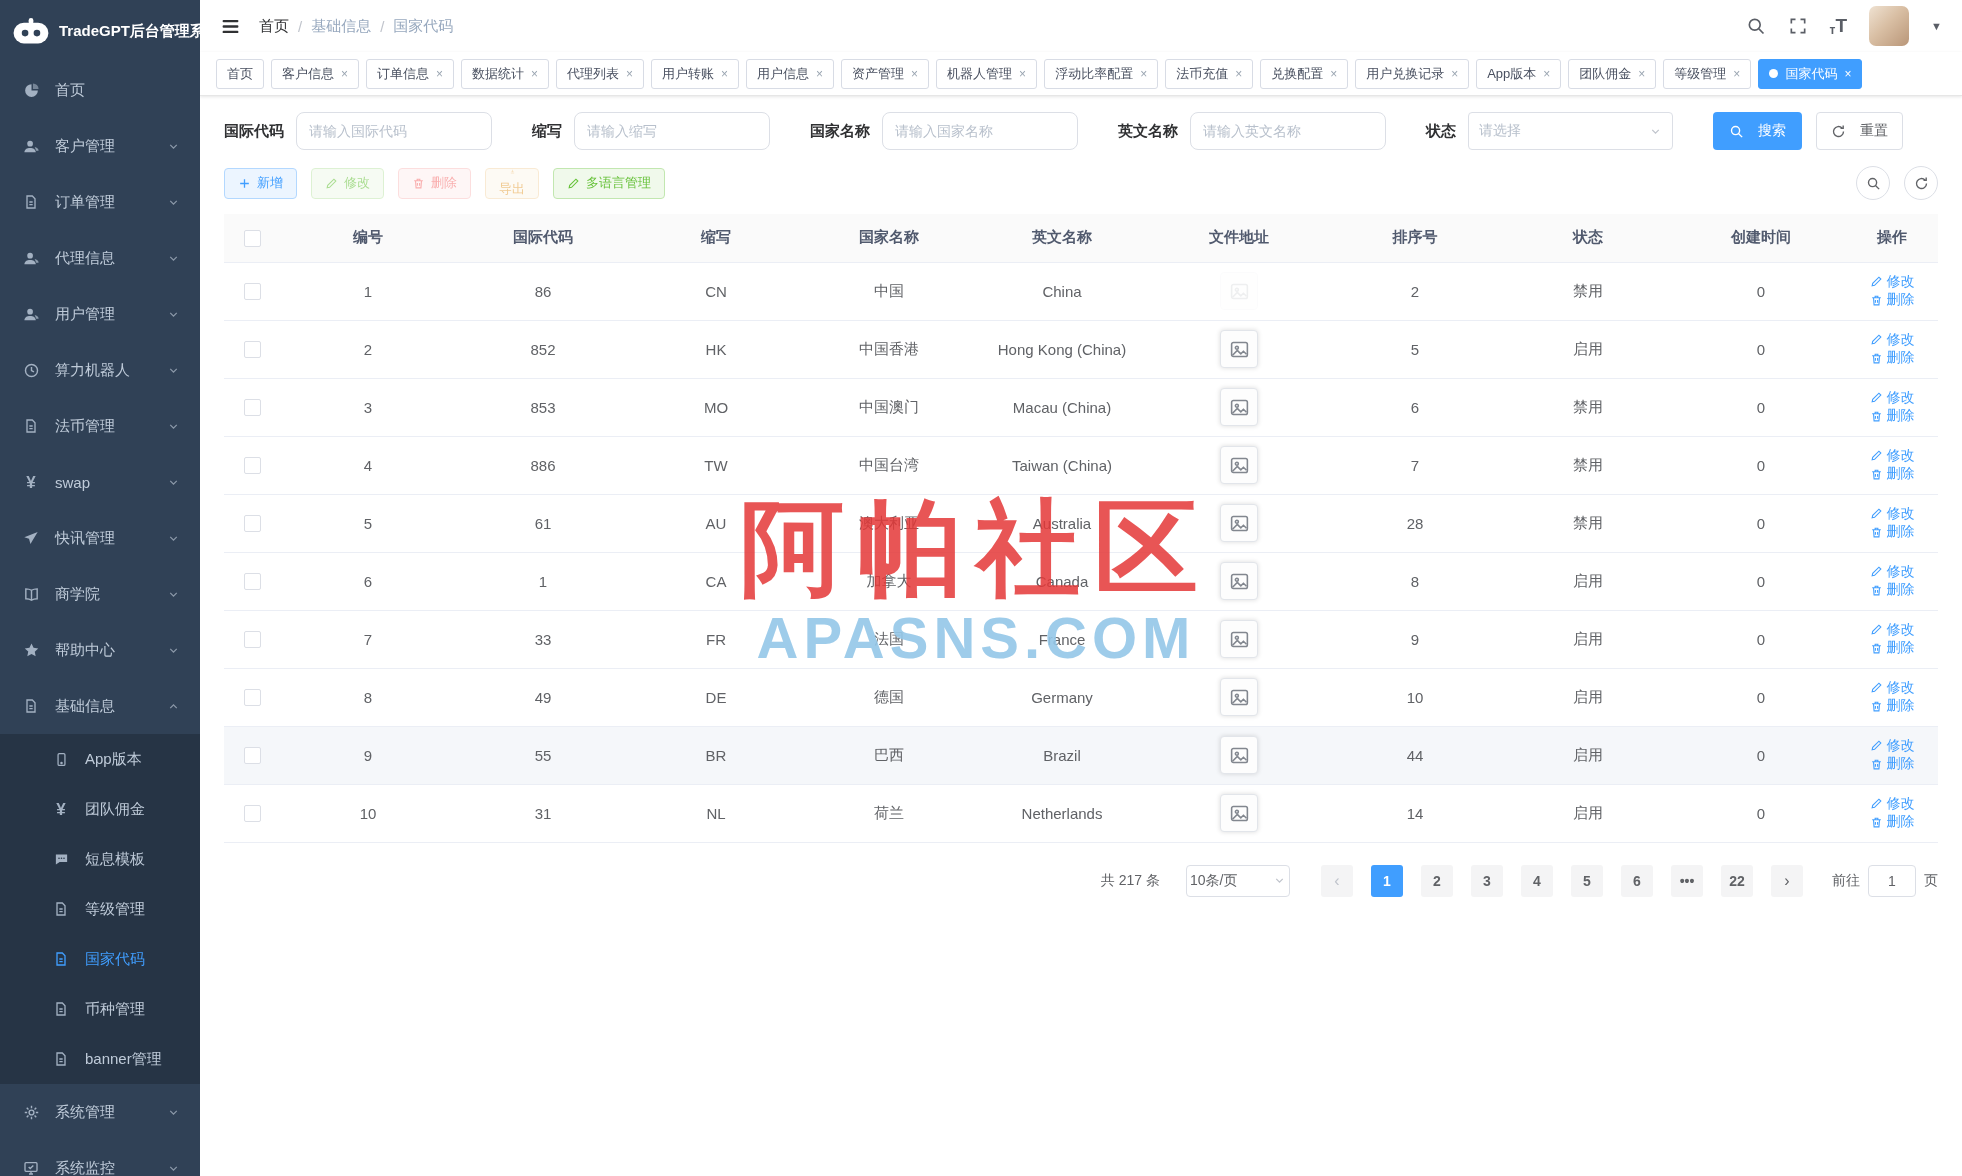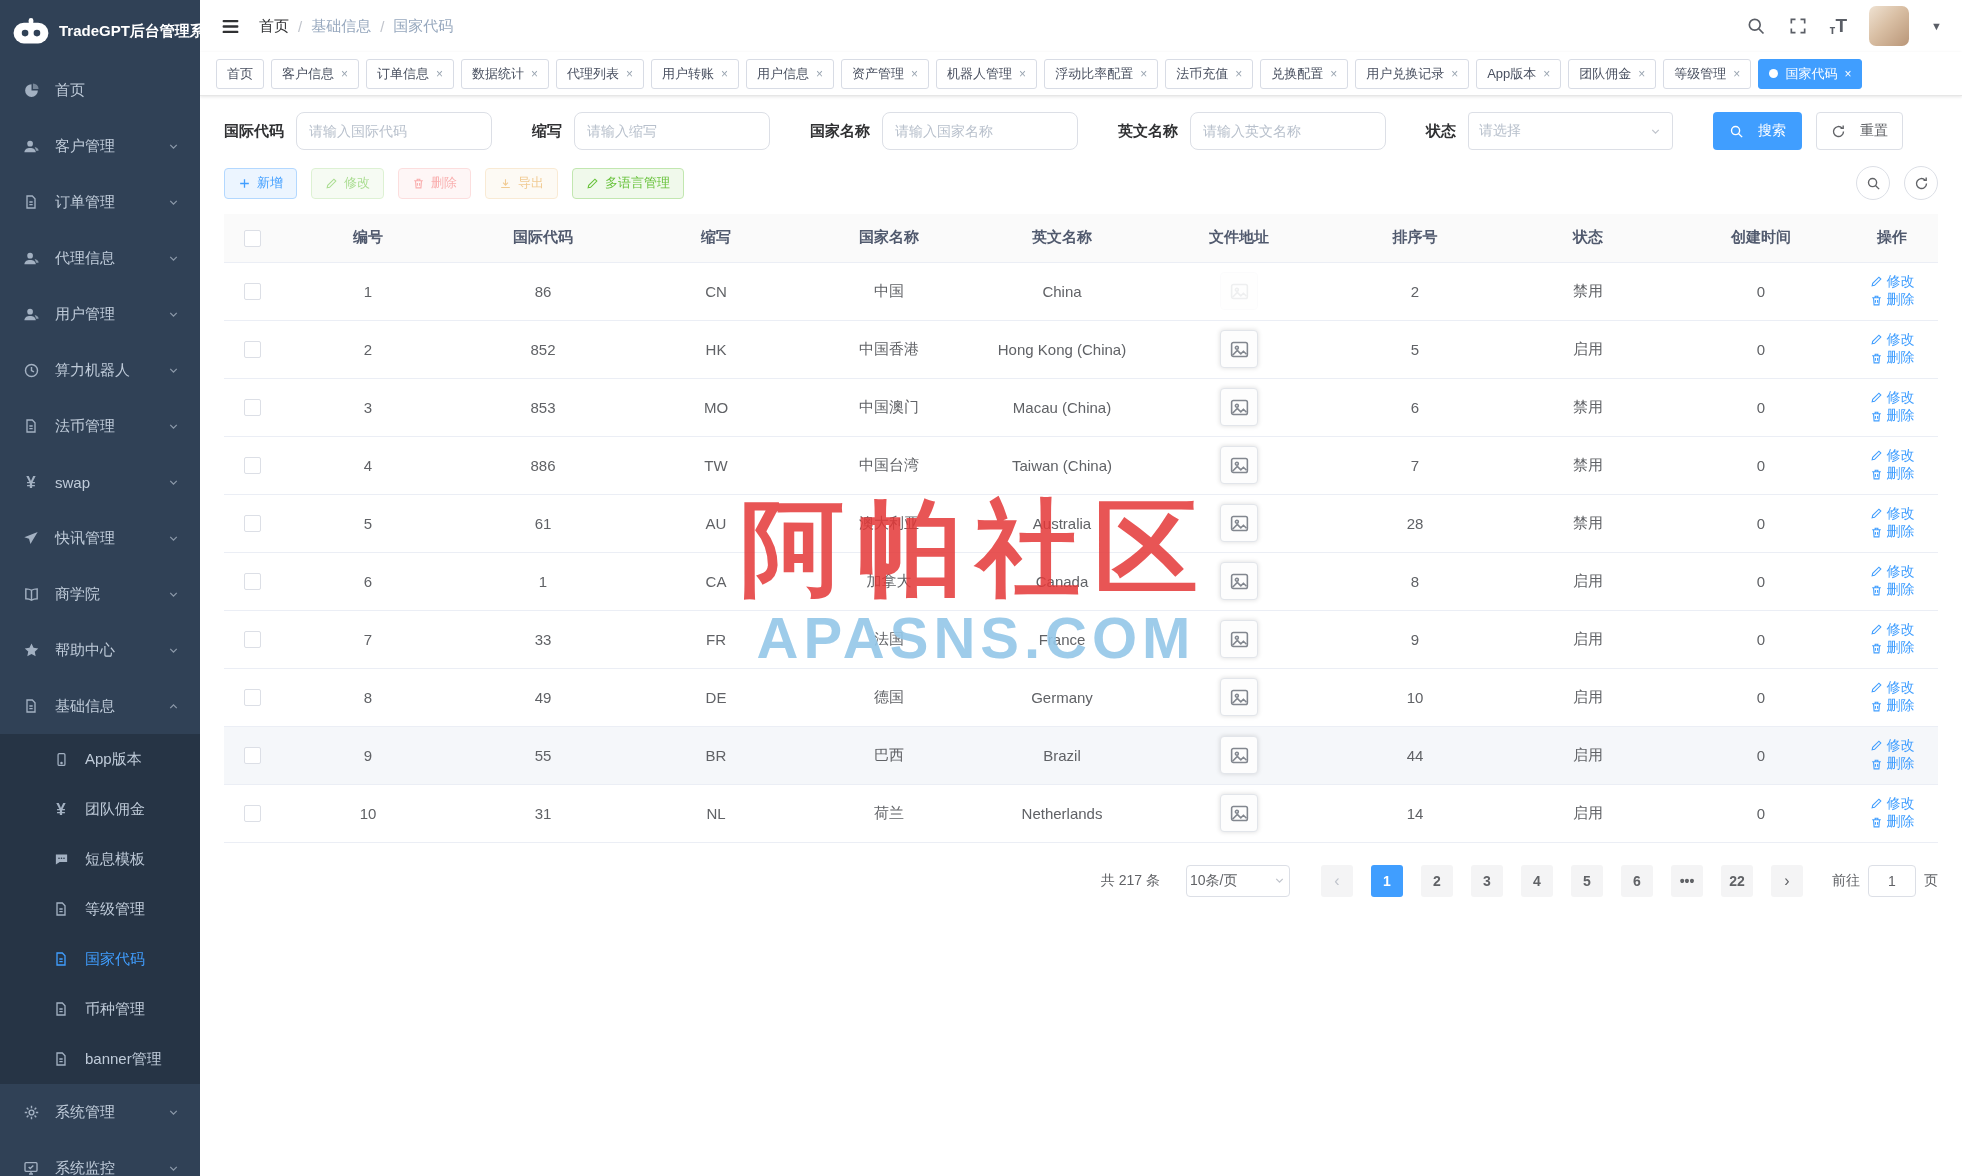--- a/index.html
+++ b/index.html
@@ -61,21 +61,21 @@
     justify-content:center; gap:14px; cursor:pointer; border:1px solid transparent; white-space:nowrap; }
   .btn-search { background:#409eff; color:#fff; padding:0 15px; margin-right:14px; }
   .btn-reset { background:#fff; color:#606266; border-color:#dcdfe6; padding:0 14px; }
 
   .toolbar { margin-top:16px; display:flex; align-items:center; }
   .tbtn { height:31px; padding:0 13px; border-radius:4px; font-size:13px; display:inline-flex; align-items:center;
     gap:6px; margin-right:14px; border:1px solid; cursor:pointer; white-space:nowrap; }
   .v-blue   { background:#ecf5ff; border-color:#b3d8ff; color:#409eff; }
   .v-green  { background:#f0f9eb; border-color:#c2e7b0; color:#67c23a; }
   .v-red    { background:#fef0f0; border-color:#fbc4c4; color:#f56c6c; }
-  .v-yellow { background:#fdf6ec; border-color:#f5dab1; color:#e6a23c; }
+  .v-yellow { background:#fdf6ec; border-color:#f5dab1; color:#e6a23c;flex-direction:column; }
   .t-disabled { opacity:.55; cursor:not-allowed; }
   .toolbar-right { margin-left:auto; display:flex; gap:14px; }
   .circle-btn { width:34px; height:34px; border:1px solid #dcdfe6; border-radius:50%;
     display:flex; align-items:center; justify-content:center; color:#606266; cursor:pointer; background:#fff; }
 
   
   table { width:100%; border-collapse:collapse; table-layout:fixed; margin-top:14px; }
   th { height:48px; background:#fafafa; color:#515a6e; font-size:15px; font-weight:bold;
     border-bottom:1px solid #ebeef5; text-align:center; }
   td { height:58px; border-bottom:1px solid #ebeef5; color:#606266; font-size:15px; text-align:center; }

